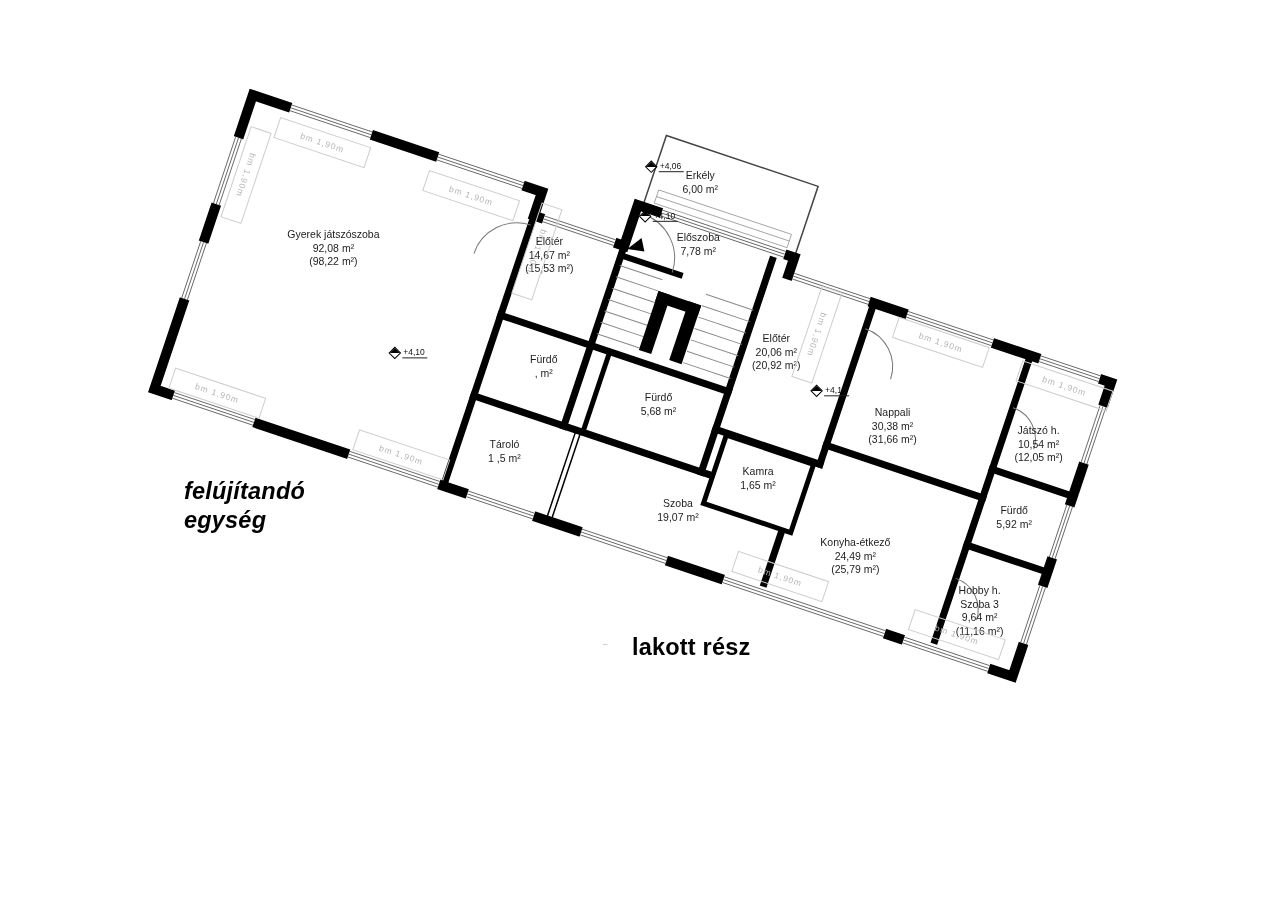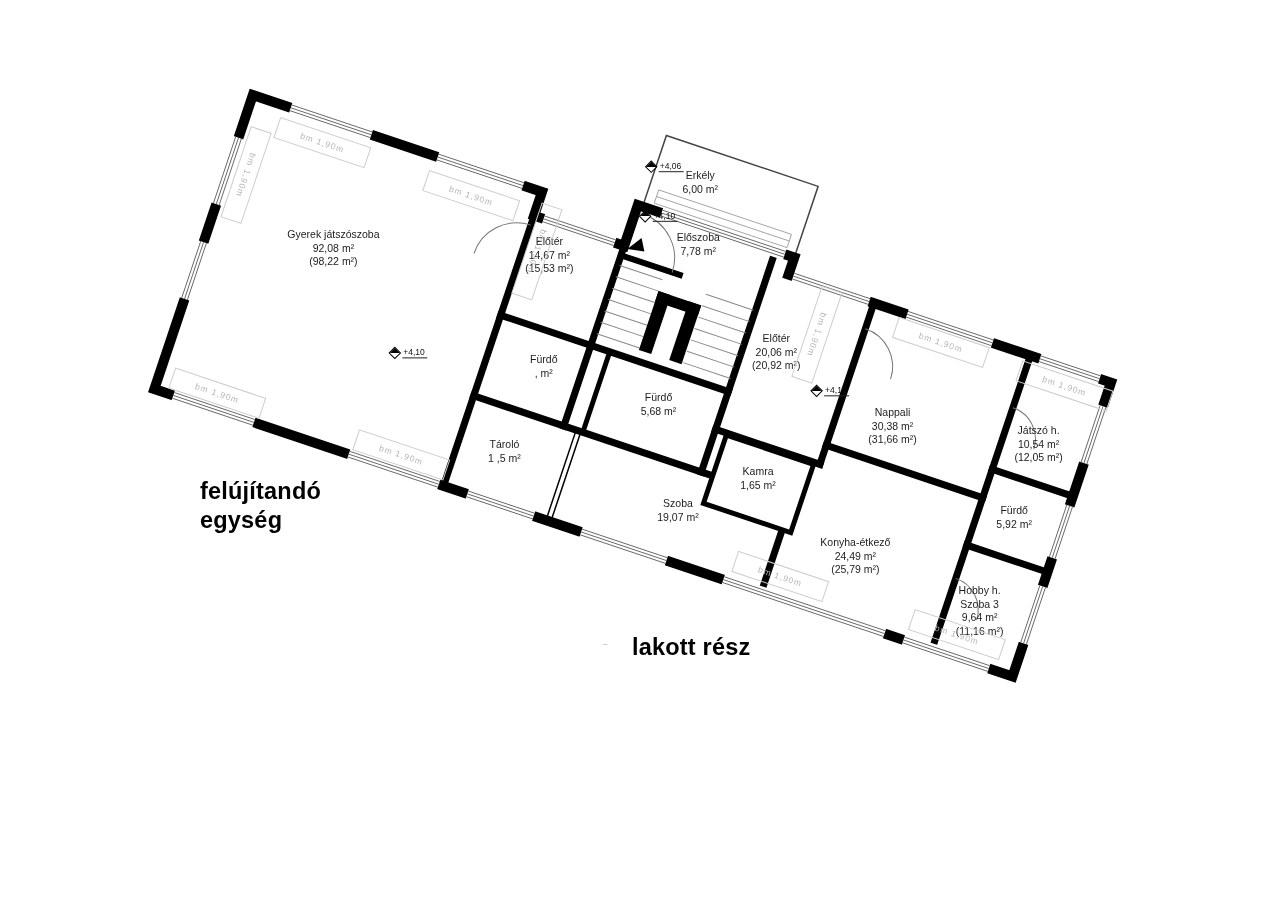--- a/index.html
+++ b/index.html
@@ -347,21 +347,21 @@
         <span>bm  1,90m</span>
       </div>
     <div class="dim" style="left:838px;top:382px;">
         <span>bm  1,90m</span>
       </div>
     <div class="dim" style="left:652px;top:383px;">
         <span>bm  1,90m</span>
       </div>
   </div>
 
-  <div class="caption" style="left:200px;top:477px;width:160px;">
+  <div class="caption" style="left:184px;top:477px;width:160px;font-style:italic;">
     <span>felújítandó egység</span>
   </div>
   <div class="caption" style="left:632px;top:633px;text-align:center;">
     <span>lakott rész</span>
   </div>
   <div class="tinymark" style="left:603px;top:639px;">
     <span>‒</span>
   </div>
 
 </div>

